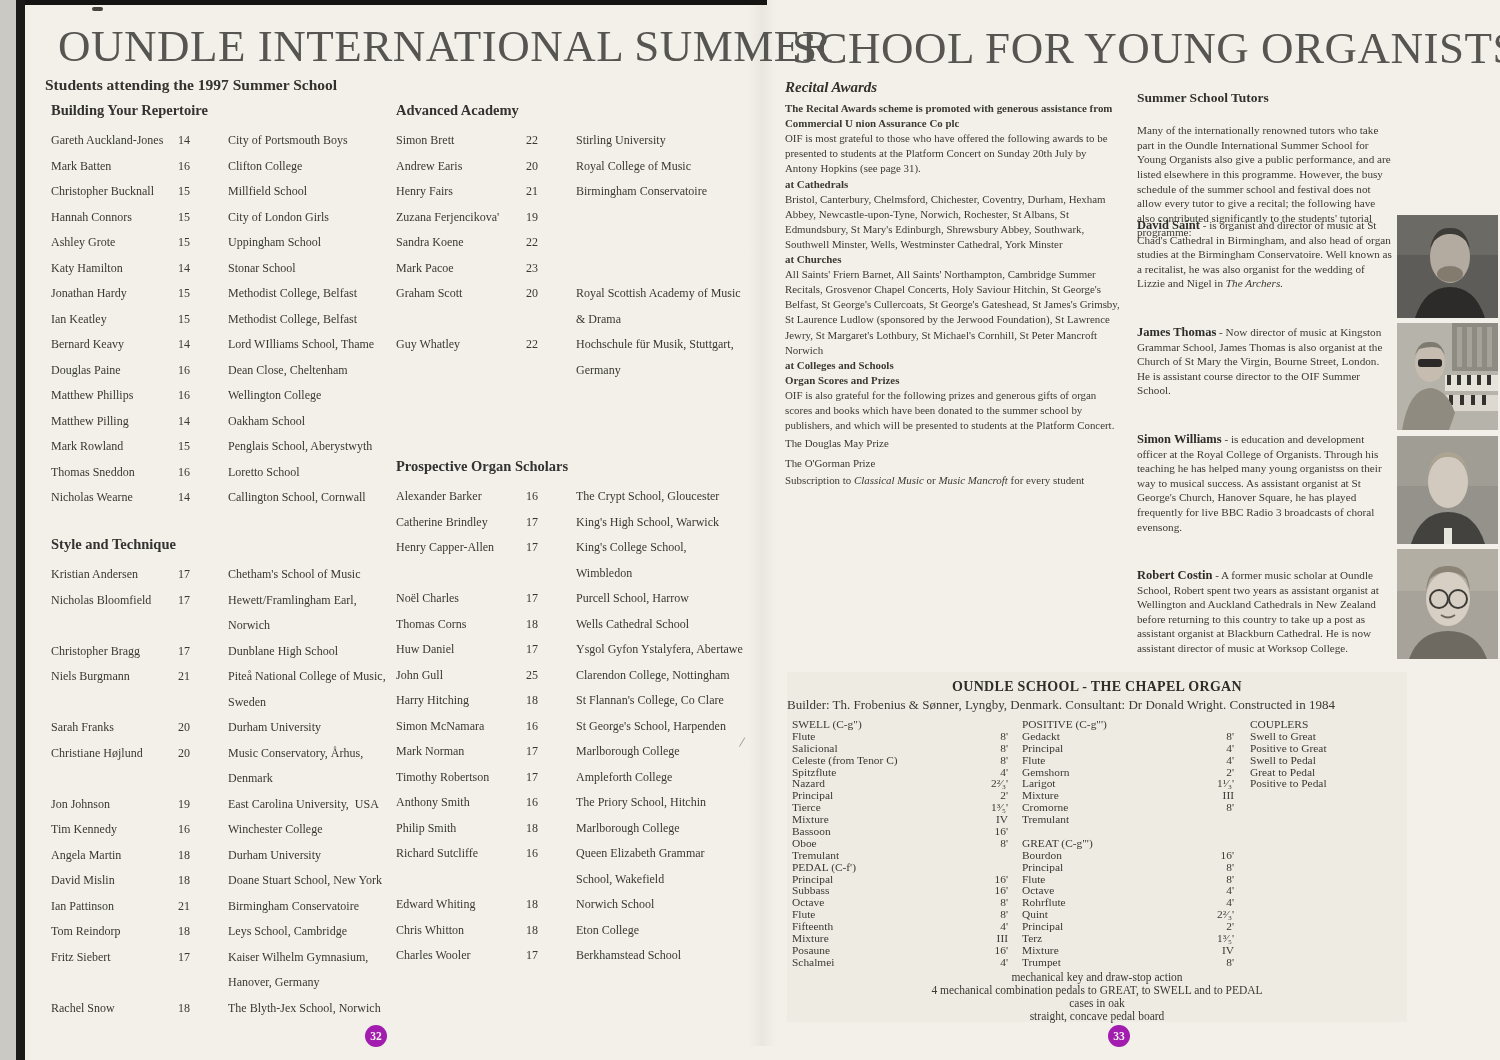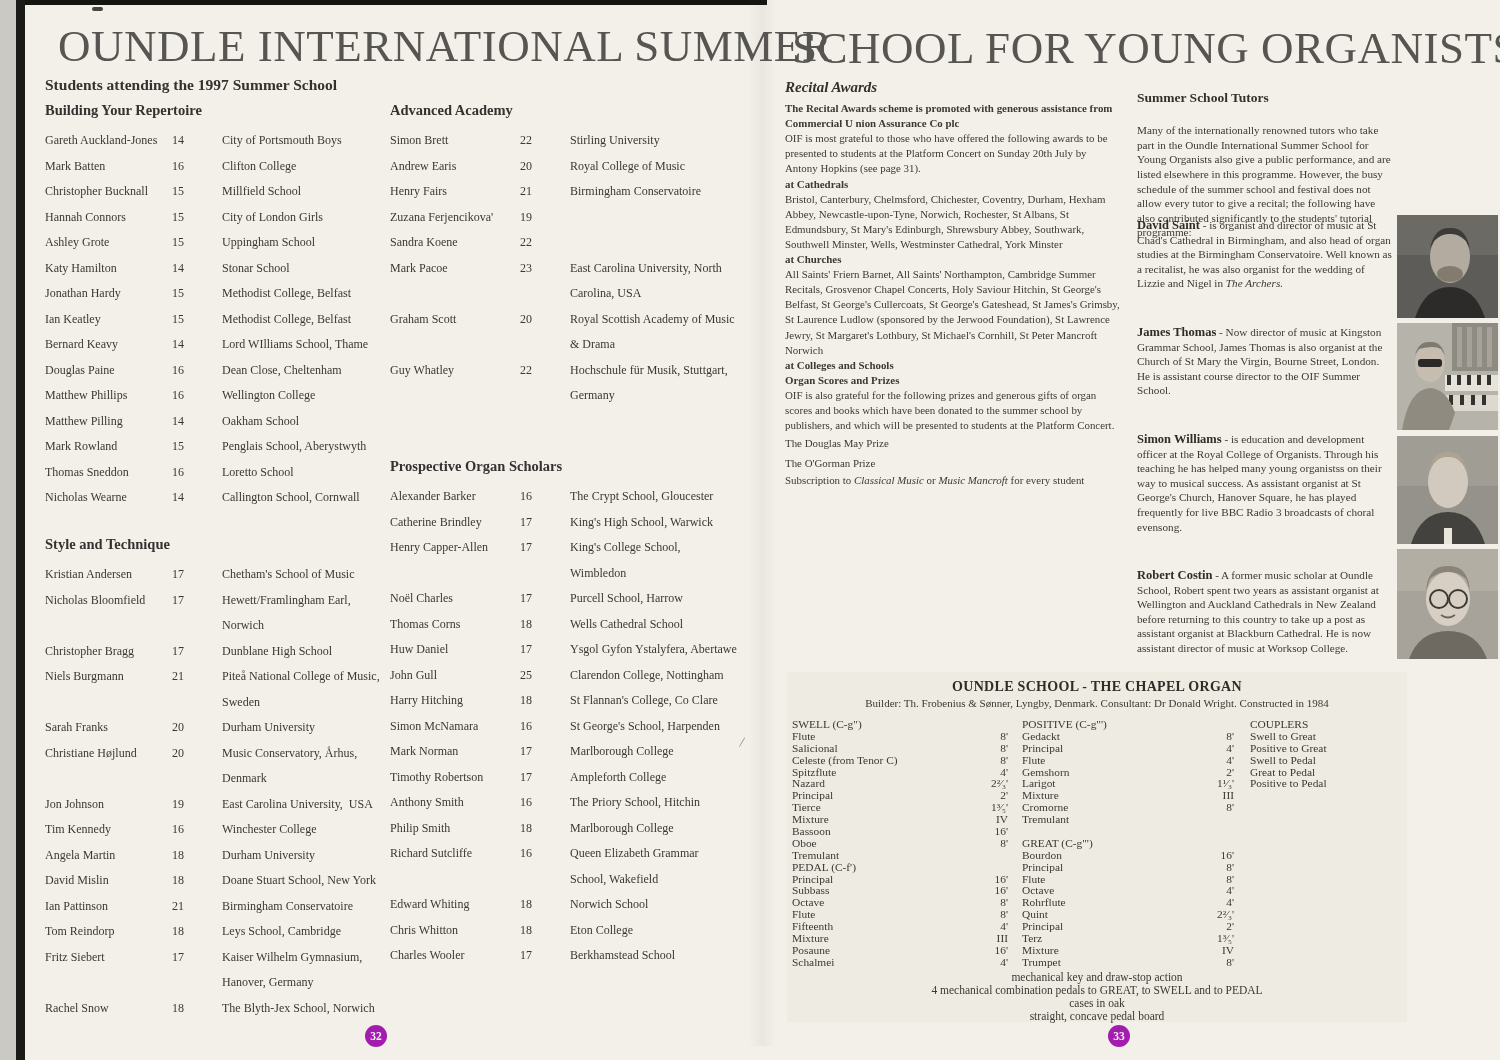--- a/index.html
+++ b/index.html
@@ -12,21 +12,21 @@
   .edge-top-tick{position:absolute;left:92px;top:7px;width:11px;height:4px;background:#454440;border-radius:2px;}
   .fold-shadow{position:absolute;left:748px;top:0;width:28px;height:1046px;
     background:linear-gradient(90deg,rgba(0,0,0,0),rgba(60,55,45,0.05),rgba(0,0,0,0));}
   .crease{position:absolute;left:740px;top:734px;color:#8f8d88;font-size:15px;transform:rotate(12deg);}
   
   .big-title{position:absolute;margin:0;font-weight:400;font-size:45px;letter-spacing:0.5px;color:#565552;white-space:nowrap;}
   .title-left{left:58px;top:20px;}
   .title-right{left:792px;top:22px;}
   .subtitle{position:absolute;left:45px;top:76px;font-size:15.5px;font-weight:700;color:#34322e;}
   
-  .group{position:absolute;}
+  .group{position:absolute;margin-left:6px;}
   .group h2{margin:0;font-size:14.5px;font-weight:700;color:#343230;}
   .g-a1{left:45px;top:102px;width:342px;}
   .g-a2{left:45px;top:536px;width:342px;}
   .g-b1{left:390px;top:102px;width:358px;}
   .g-b2{left:390px;top:458px;width:358px;}
   .rows{margin-top:9px;}
   .srow{display:grid;grid-template-columns:127px 50px 1fr;font-size:12px;line-height:25.5px;align-items:start;}
   .g-b1 .srow,.g-b2 .srow{grid-template-columns:130px 50px 1fr;}
   .s-school{white-space:pre;}
   
@@ -49,21 +49,21 @@
   .bio:nth-of-type(2){top:245px;}
   .bio:nth-of-type(3){top:352px;}
   .bio:nth-of-type(4){top:488px;}
   .bio-name{font-weight:700;font-size:12.5px;color:#2f2d29;}
   .bio-em{font-style:italic;}
   
   .photo{position:absolute;left:1397px;width:101px;display:block;}
   
   .organ{position:absolute;left:787px;top:672px;width:620px;height:350px;background:#edebe2;}
   .o-title{position:absolute;left:0;top:7px;width:620px;text-align:center;font-weight:700;font-size:14px;letter-spacing:0.3px;color:#2f2d29;margin:0;}
-  .o-builder{position:absolute;left:0;top:25px;width:620px;text-align:center;font-size:11px;color:#3b3934;}
+  .o-builder{position:absolute;left:0;top:25px;width:620px;font-size:13px;color:#3b3934;}
   .o-cols{position:absolute;left:0;top:47px;width:620px;}
   .o-col{position:absolute;top:0;}
   .o-col1{left:5px;width:216px;}
   .o-col2{left:235px;width:212px;}
   .o-col3{left:463px;width:152px;}
   .orow{display:flex;justify-content:space-between;font-size:11.4px;line-height:11.9px;height:11.9px;color:#3b3934;}
   .o-footer{position:absolute;left:0;top:299px;width:620px;text-align:center;font-size:11.5px;line-height:12.9px;color:#3b3934;}
   
   .pagedot{position:absolute;width:22px;height:22px;border-radius:50%;background:#a21caf;color:#f4f3ee;
            font-size:11.5px;font-weight:700;display:flex;align-items:center;justify-content:center;}
@@ -304,22 +304,20 @@
         </div>
 
         <div class="srow">
           <div class="s-name">Sandra Koene</div>
           <div class="s-age">22</div>
         </div>
 
         <div class="srow">
           <div class="s-name">Mark Pacoe</div>
           <div class="s-age">23</div>
-          <div class="s-school">East Carolina University, North
-Carolina, USA</div>
         </div>
 
         <div class="srow">
           <div class="s-name">Graham Scott</div>
           <div class="s-age">20</div>
           <div class="s-school">Royal Scottish Academy of Music
 &amp; Drama</div>
         </div>
 
         <div class="srow">

